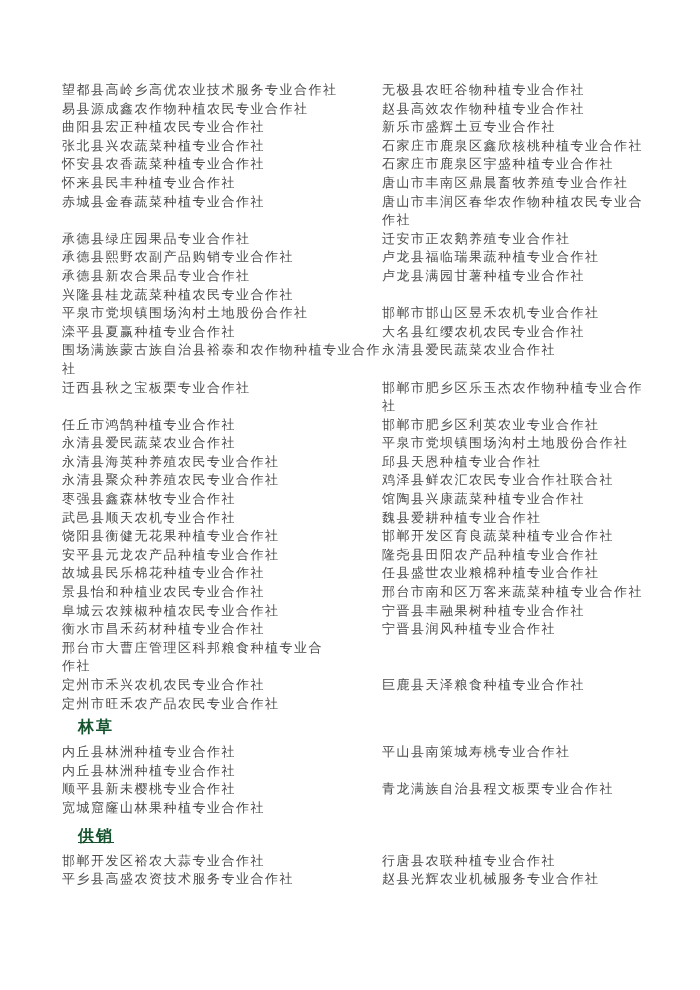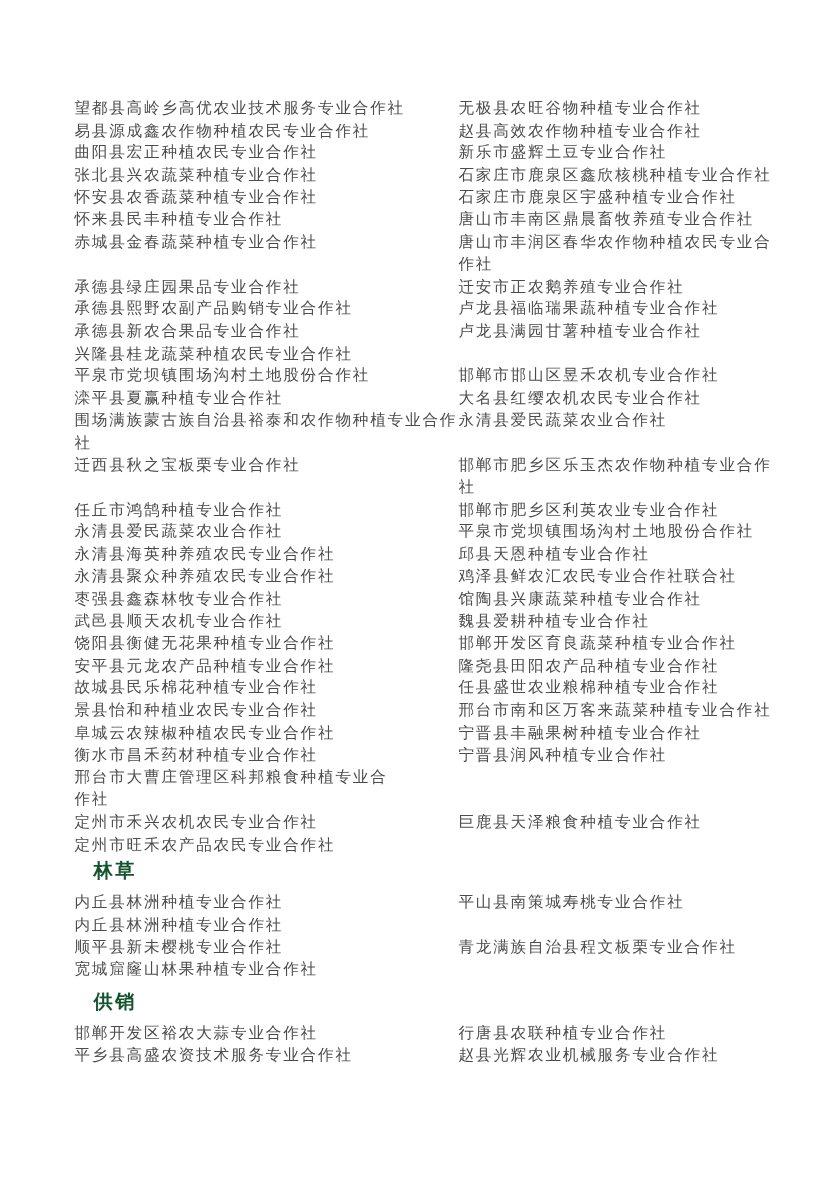--- a/index.html
+++ b/index.html
@@ -35,20 +35,21 @@
   .section-heading {
     font-size: 16px;
     font-weight: bold;
     color: #14532d;
     letter-spacing: 2px;
     line-height: 20px;
     margin: 4px 0 6px 16px;
   }
   .section-heading.gongxiao {
     margin-top: 8px;
+    text-decoration: underline;
   }
 </style>
 </head>
 <body>
 
 <div class="page">
   <div id="sections">
       <div class="coop-row">
         <div class="coop-cell left">望都县高岭乡高优农业技术服务专业合作社</div>
         <div class="coop-cell right">无极县农旺谷物种植专业合作社</div>

